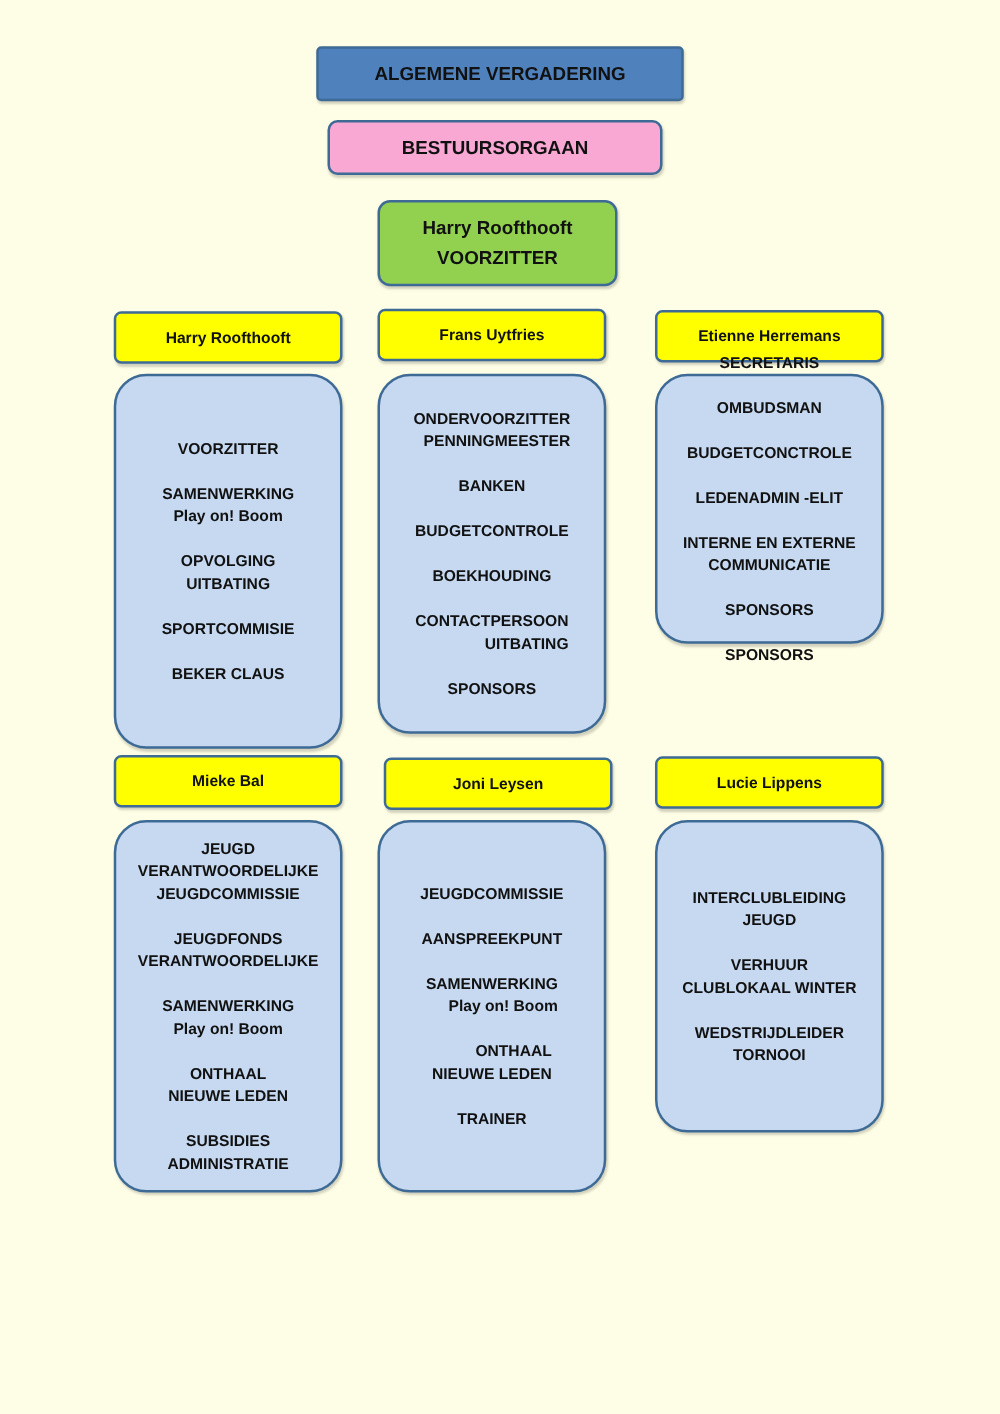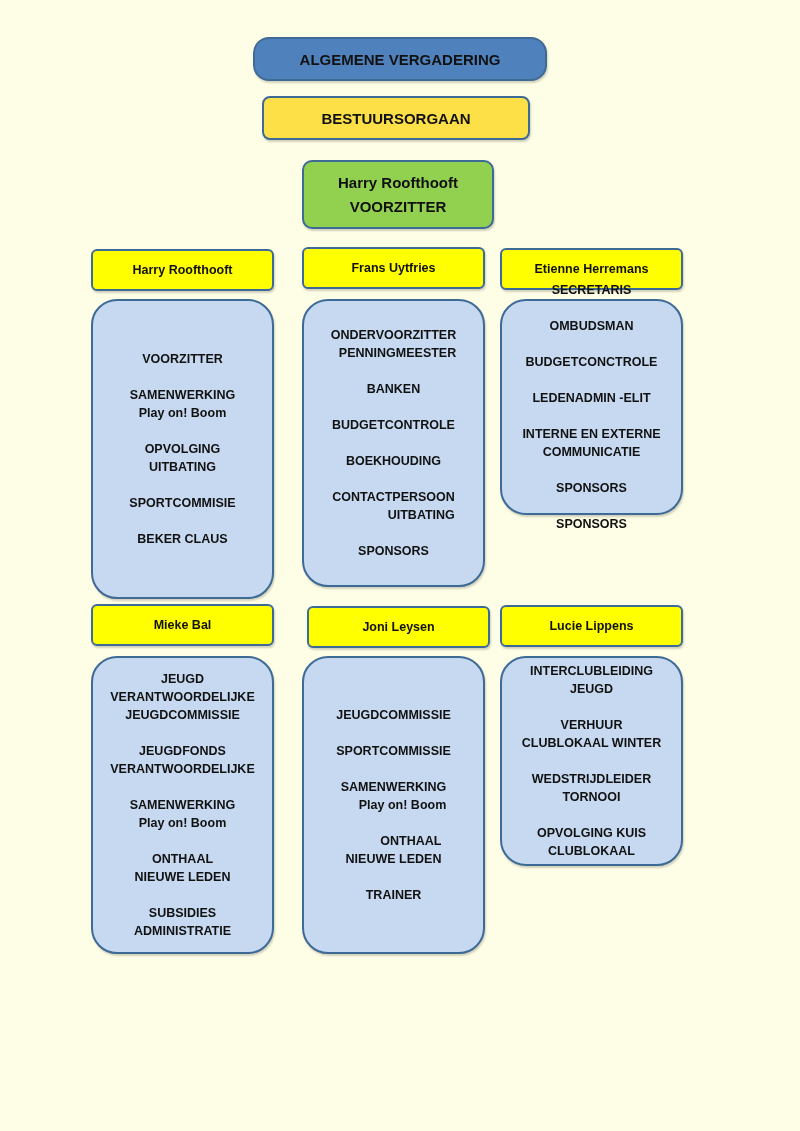--- a/index.html
+++ b/index.html
@@ -14,36 +14,36 @@
     }
     .box {
       position: absolute;
       box-sizing: border-box;
       border: 2.5px solid #3e6a96;
       display: flex; flex-direction: column;
       align-items: center; justify-content: center;
       text-align: center;
       box-shadow: 1px 2px 2px rgba(0,0,0,0.18);
     }
-    .top1 { left: 253px; top: 37px; width: 294px; height: 44px; background: #4f81bd; border-radius: 16px; font-size: 15px; }
-    .top2 { left: 262px; top: 96px; width: 268px; height: 44px; background: #fde047; border-radius: 8px; font-size: 15px; }
+    .top1 { left: 253px; top: 37px; width: 294px; height: 44px; background: #4f81bd; border-radius: 4px; font-size: 15px; }
+    .top2 { left: 262px; top: 96px; width: 268px; height: 44px; background: #f9a8d4; border-radius: 8px; font-size: 15px; }
     .top3 { left: 302px; top: 160px; width: 192px; height: 69px; background: #92d050; border-radius: 10px; font-size: 15px; line-height: 24px; }
     .name {
       background: #ffff00; border-radius: 6px; font-size: 12.5px;
       height: 42px; width: 183px;
     }
     .panel {
       background: #c6d9f1; border-radius: 26px; font-size: 12.5px;
       width: 183px;
     }
     .item { line-height: 18px; margin: 9px 0; }
     .item div { white-space: nowrap; }
     .c1 { left: 91px; }
     .c2 { left: 302px; text-align: right; }
-    .c3 { left: 500px; align-items: center; }
+    .c3 { left: 524px; align-items: center; }
   </style>
 </head>
 <body>
 
 <div class="box top1">
   <span>ALGEMENE VERGADERING</span>
 </div>
 <div class="box top2">
   <span>BESTUURSORGAAN</span>
 </div>
@@ -159,44 +159,40 @@
     <div class="item">
       <div>SUBSIDIES</div>
       <div>ADMINISTRATIE</div>
     </div>
   </div>
 <div class="box panel c2" style="top:656px;height:298px">
     <div class="item">
       <div>JEUGDCOMMISSIE</div>
     </div>
     <div class="item">
-      <div>SPORTCOMMISSIE</div>
+      <div>AANSPREEKPUNT</div>
     </div>
     <div class="item">
       <div>SAMENWERKING</div>
       <div>Play on! Boom</div>
     </div>
     <div class="item">
       <div>ONTHAAL</div>
       <div>NIEUWE LEDEN</div>
     </div>
     <div class="item">
       <div>TRAINER</div>
     </div>
   </div>
-<div class="box panel c3" style="top:656px;height:210px">
+<div class="box panel c3" style="top:656px;height:250px">
     <div class="item">
       <div>INTERCLUBLEIDING</div>
       <div>JEUGD</div>
     </div>
     <div class="item">
       <div>VERHUUR</div>
       <div>CLUBLOKAAL WINTER</div>
     </div>
     <div class="item">
       <div>WEDSTRIJDLEIDER</div>
       <div>TORNOOI</div>
     </div>
-    <div class="item">
-      <div>OPVOLGING KUIS</div>
-      <div>CLUBLOKAAL</div>
-    </div>
   </div>
 
 </body></html>

